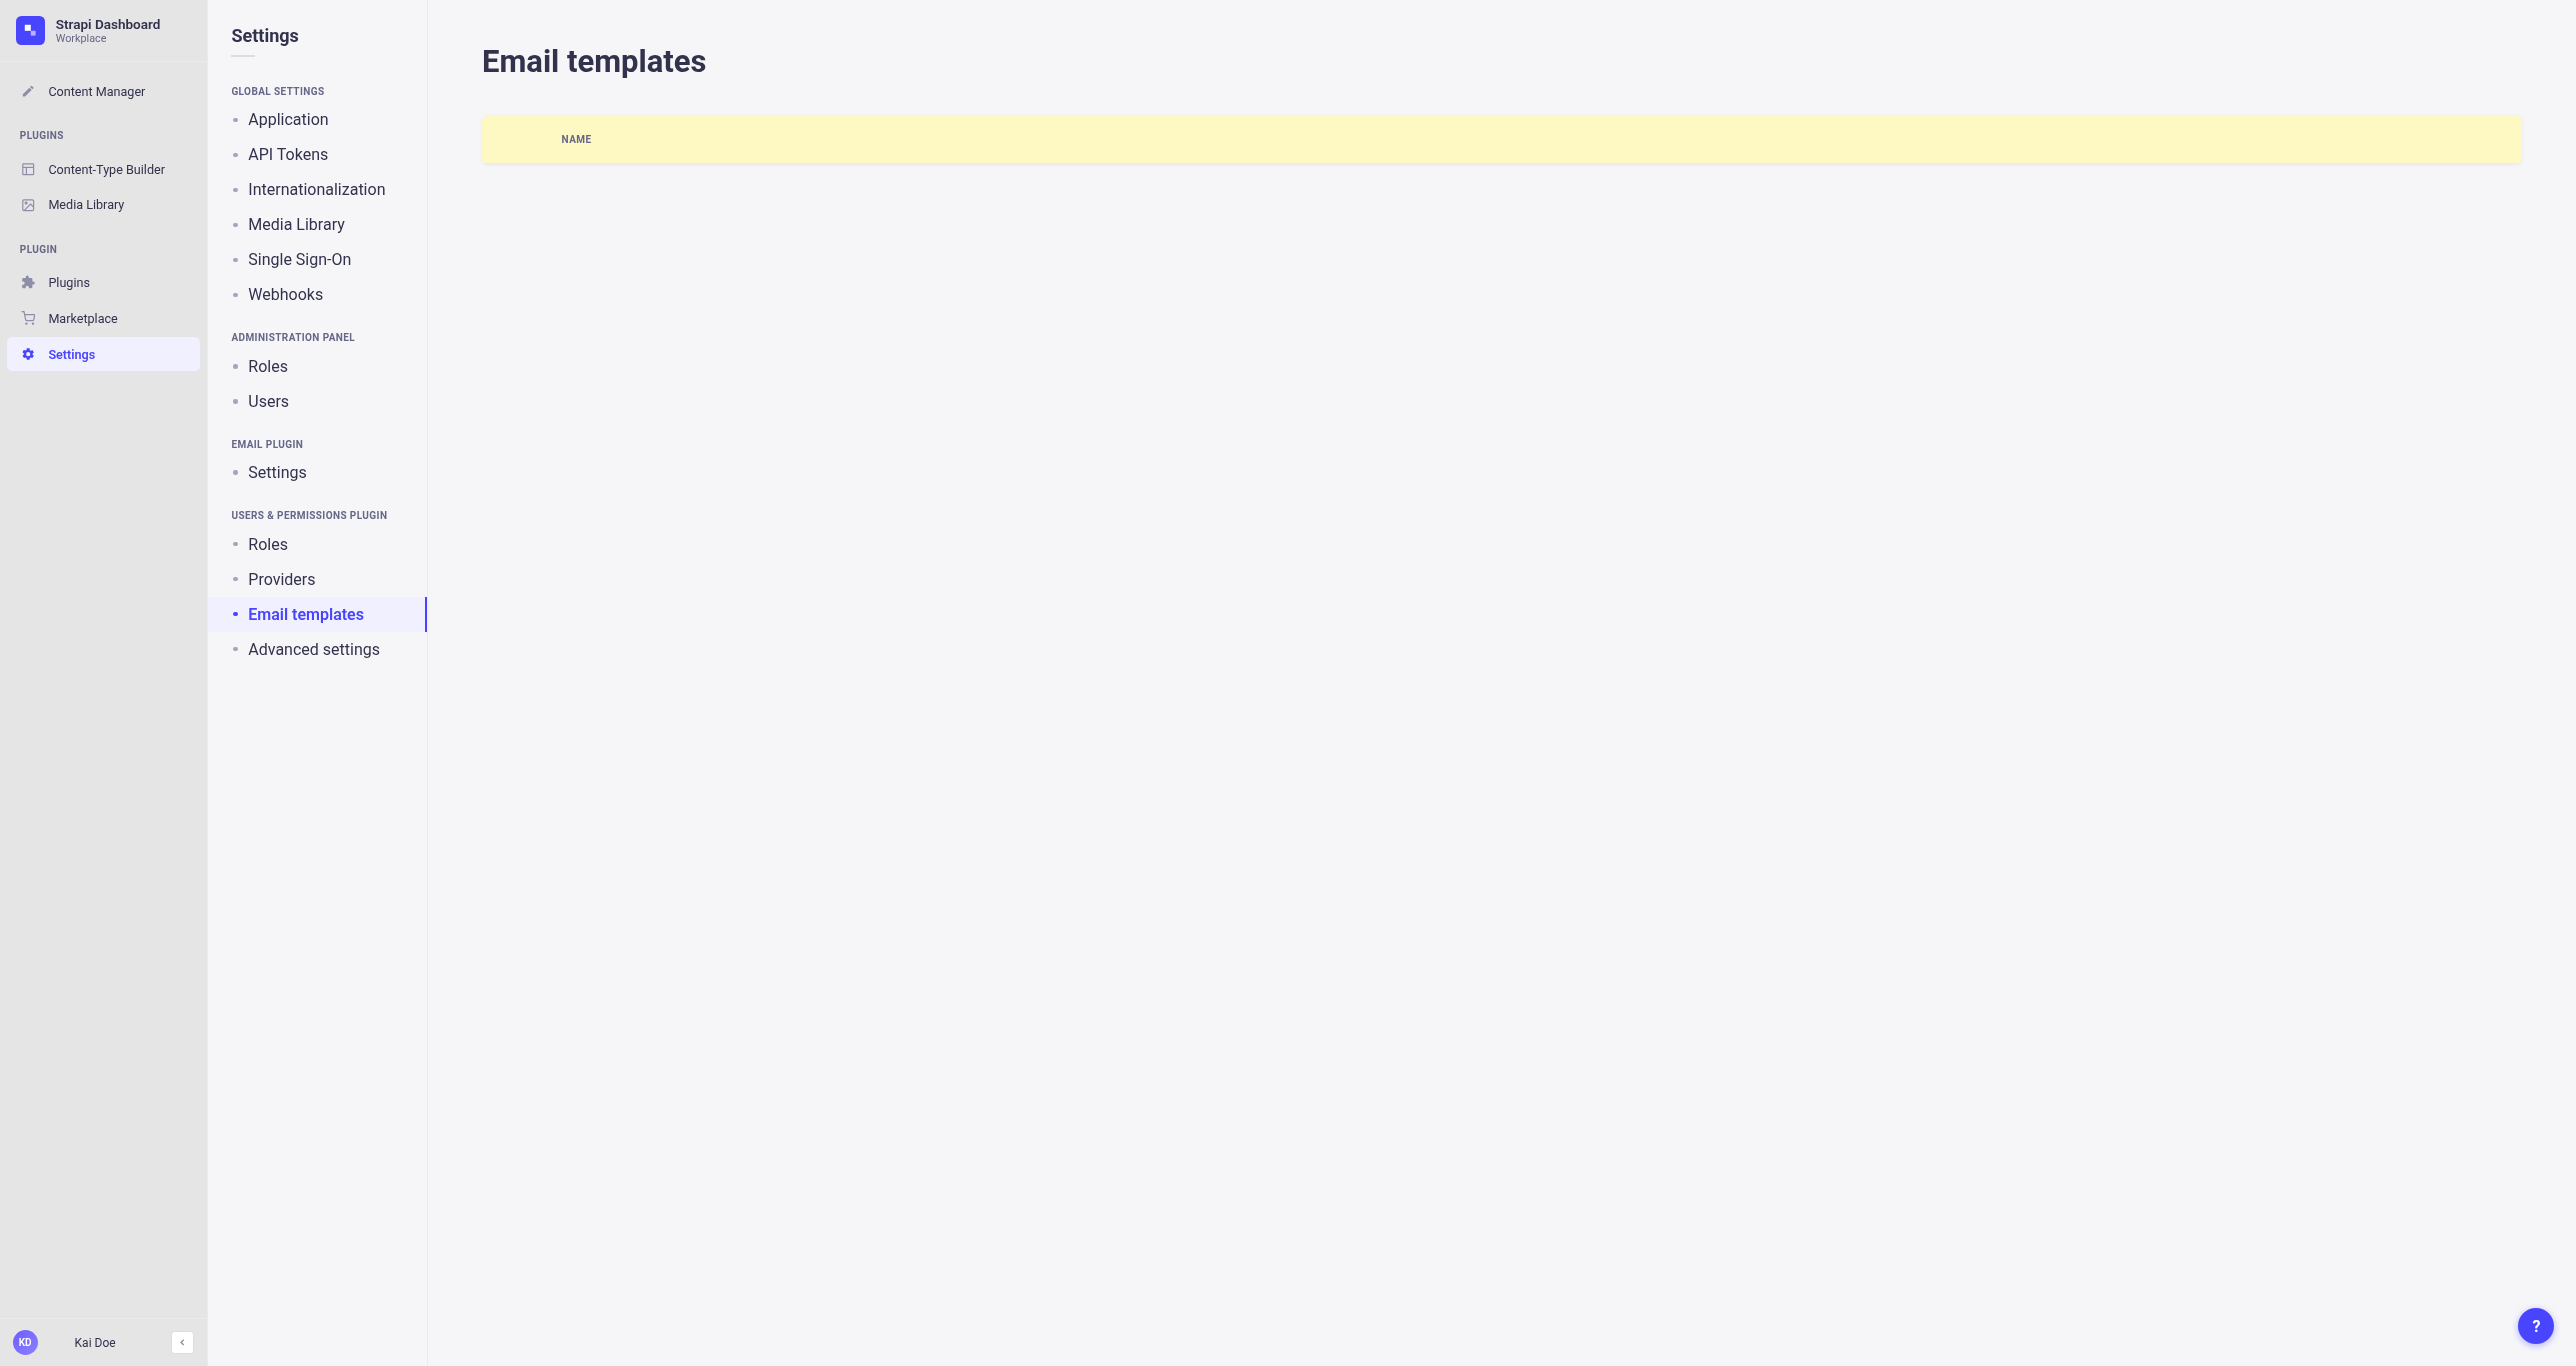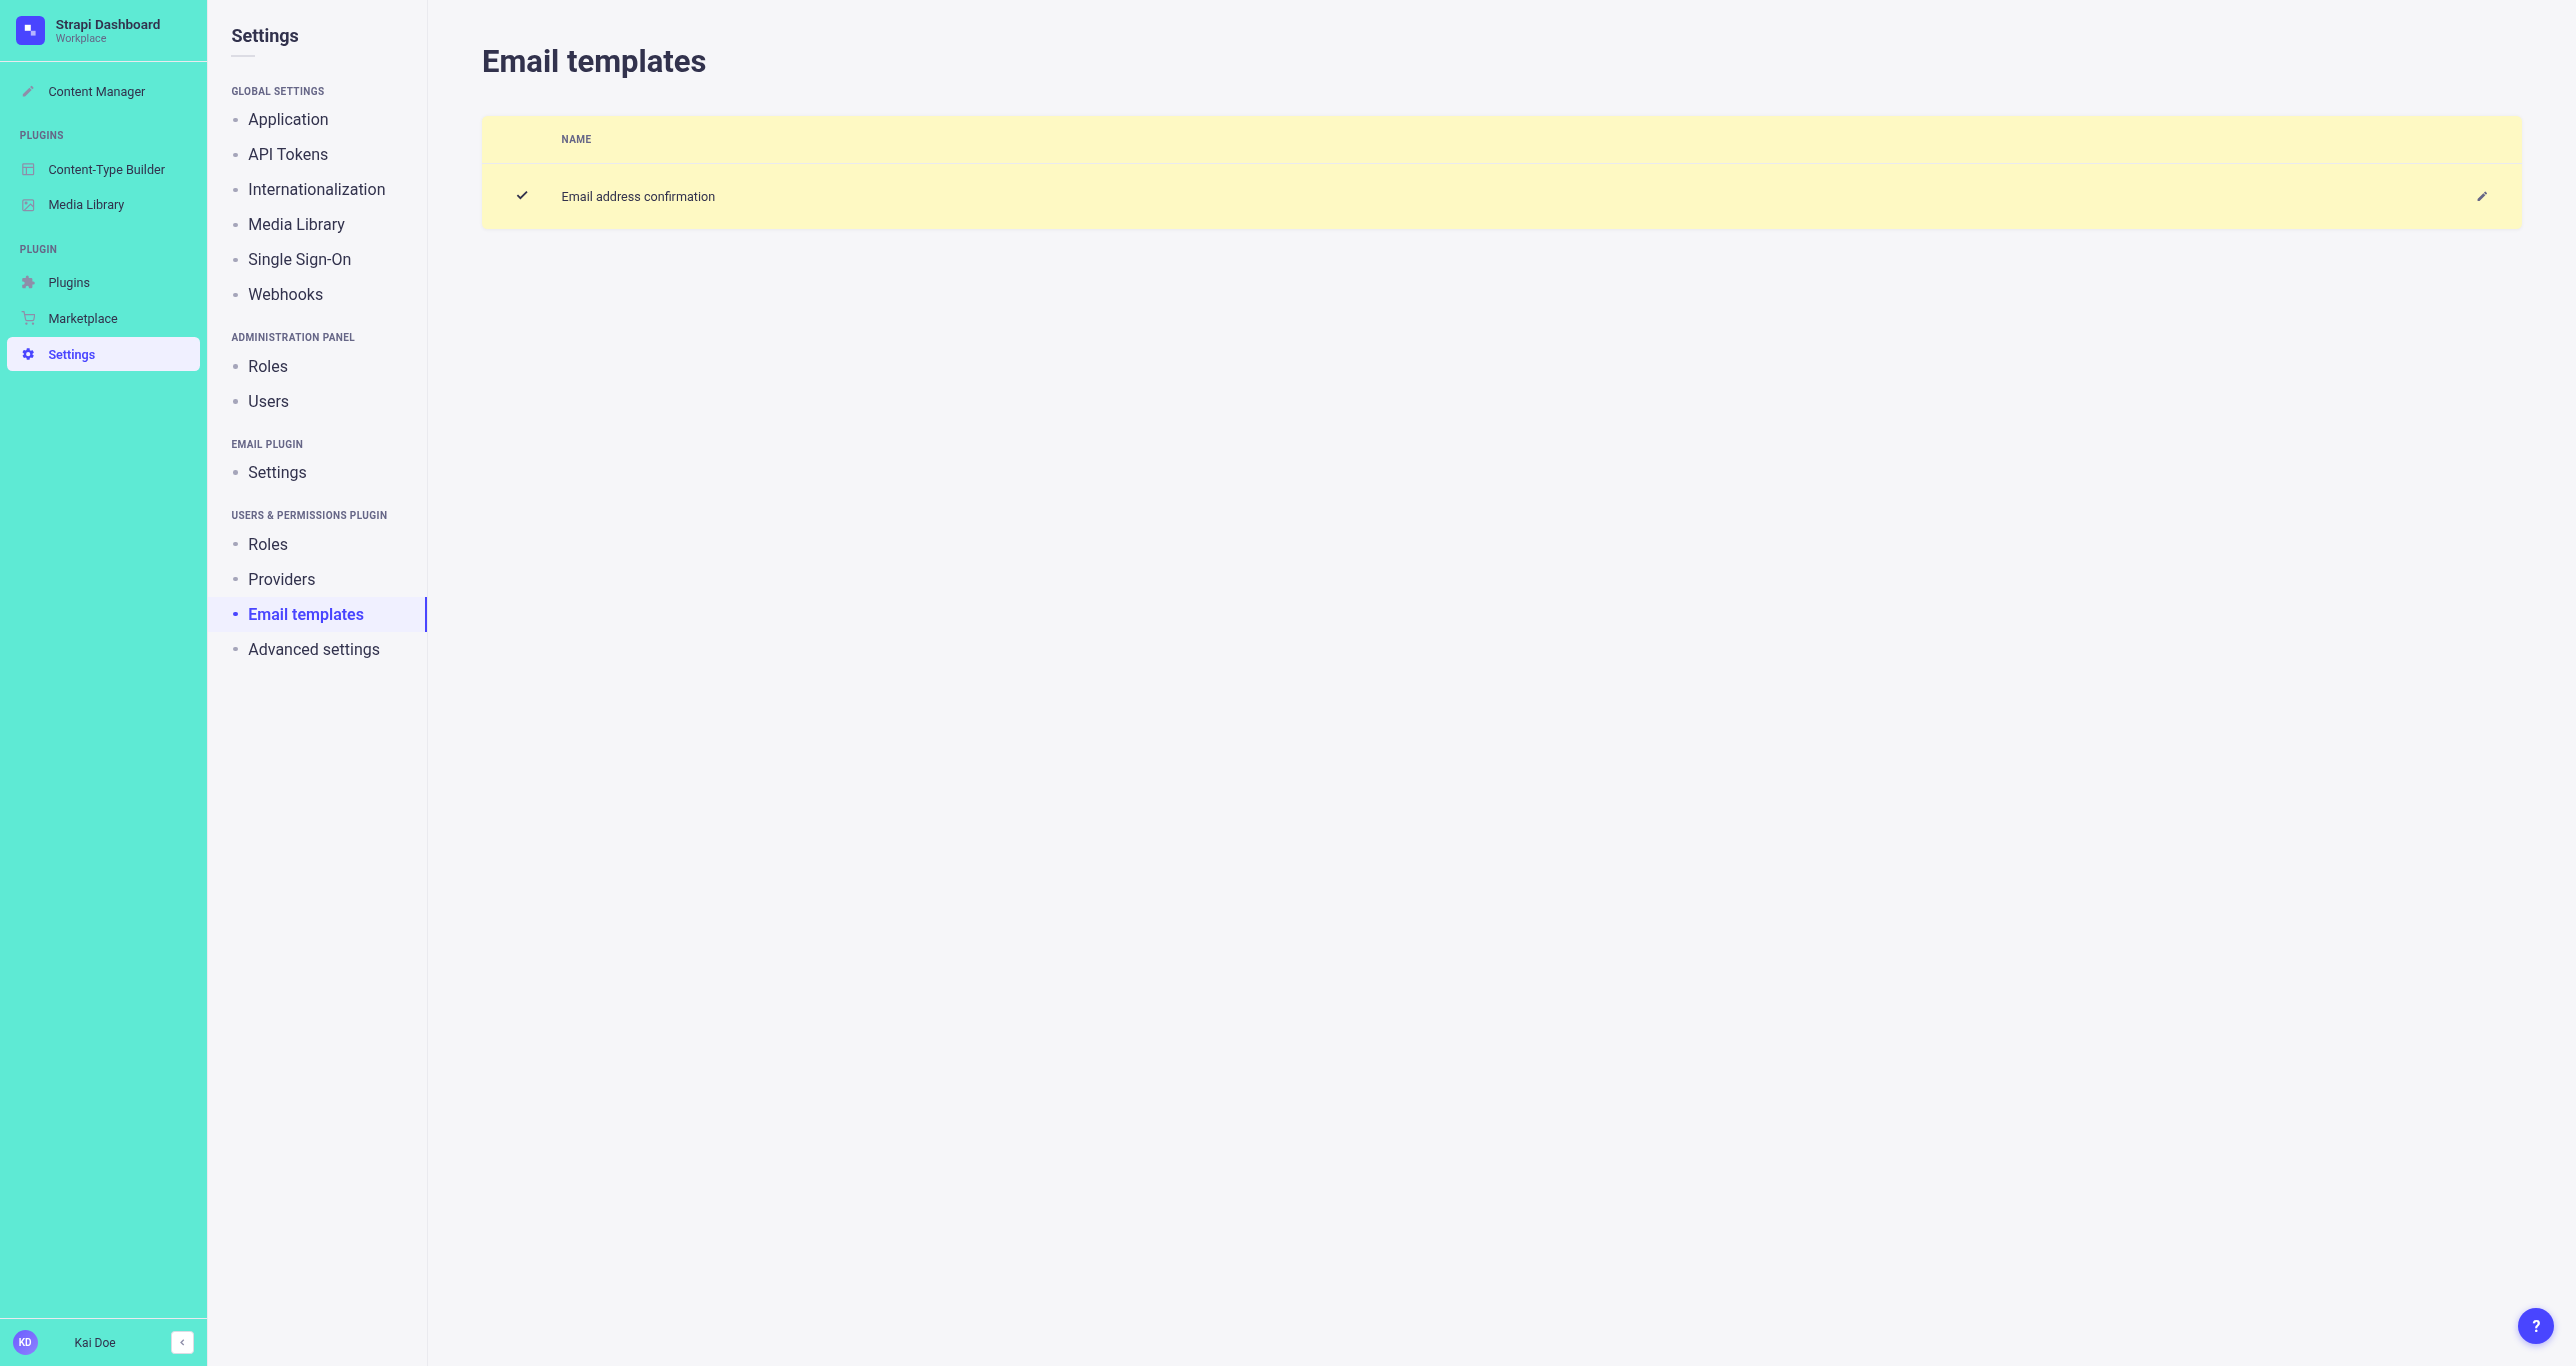--- a/index.html
+++ b/index.html
@@ -8,21 +8,21 @@
   background: #f6f6f9;
   color: #32324d;
   height: 100vh;
   overflow: hidden;
 }
 .app { display: flex; height: 100vh; }
 
 
 .nav {
   width: 208px;
-  background: #5eead4;
+  background: #e5e5e5;
   border-right: 0.9px solid #eaeaef;
   display: flex;
   flex-direction: column;
 }
 .nav-header {
   display: flex;
   align-items: center;
   gap: 10.8px;
   padding: 16px 16px 16px 16px;
   border-bottom: 0.9px solid #eaeaef;
@@ -284,39 +284,20 @@
     <div class="card">
       <table class="table">
         <thead>
           <tr>
             <th class="icon-col"></th>
             <th>NAME</th>
             <th class="action-col"></th>
           </tr>
         </thead>
         <tbody>
-          <tr>
-            <td class="icon-col">
-              <span class="row-icon">
-                <svg width="14.4" height="14.4" viewBox="0 0 24 24" fill="none" stroke="currentColor" stroke-width="3">
-                    <polyline points="20 6 9 17 4 12"></polyline>
-                  </svg>
-              </span>
-            </td>
-            <td>Email address confirmation</td>
-            <td class="action-col">
-              <button class="edit-btn">
-                <span>
-                  <svg width="12.6" height="12.6" viewBox="0 0 24 24" fill="currentColor">
-                      <path d="M3 17.25V21h3.75L17.81 9.94l-3.75-3.75L3 17.25zM20.71 7.04a1 1 0 0 0 0-1.41l-2.34-2.34a1 1 0 0 0-1.41 0l-1.83 1.83 3.75 3.75 1.83-1.83z"></path>
-                    </svg>
-                </span>
-              </button>
-            </td>
-          </tr>
         </tbody>
       </table>
     </div>
   </main>
 </div>
 
 <div class="help-fab">
   <span>?</span>
 </div>
 

